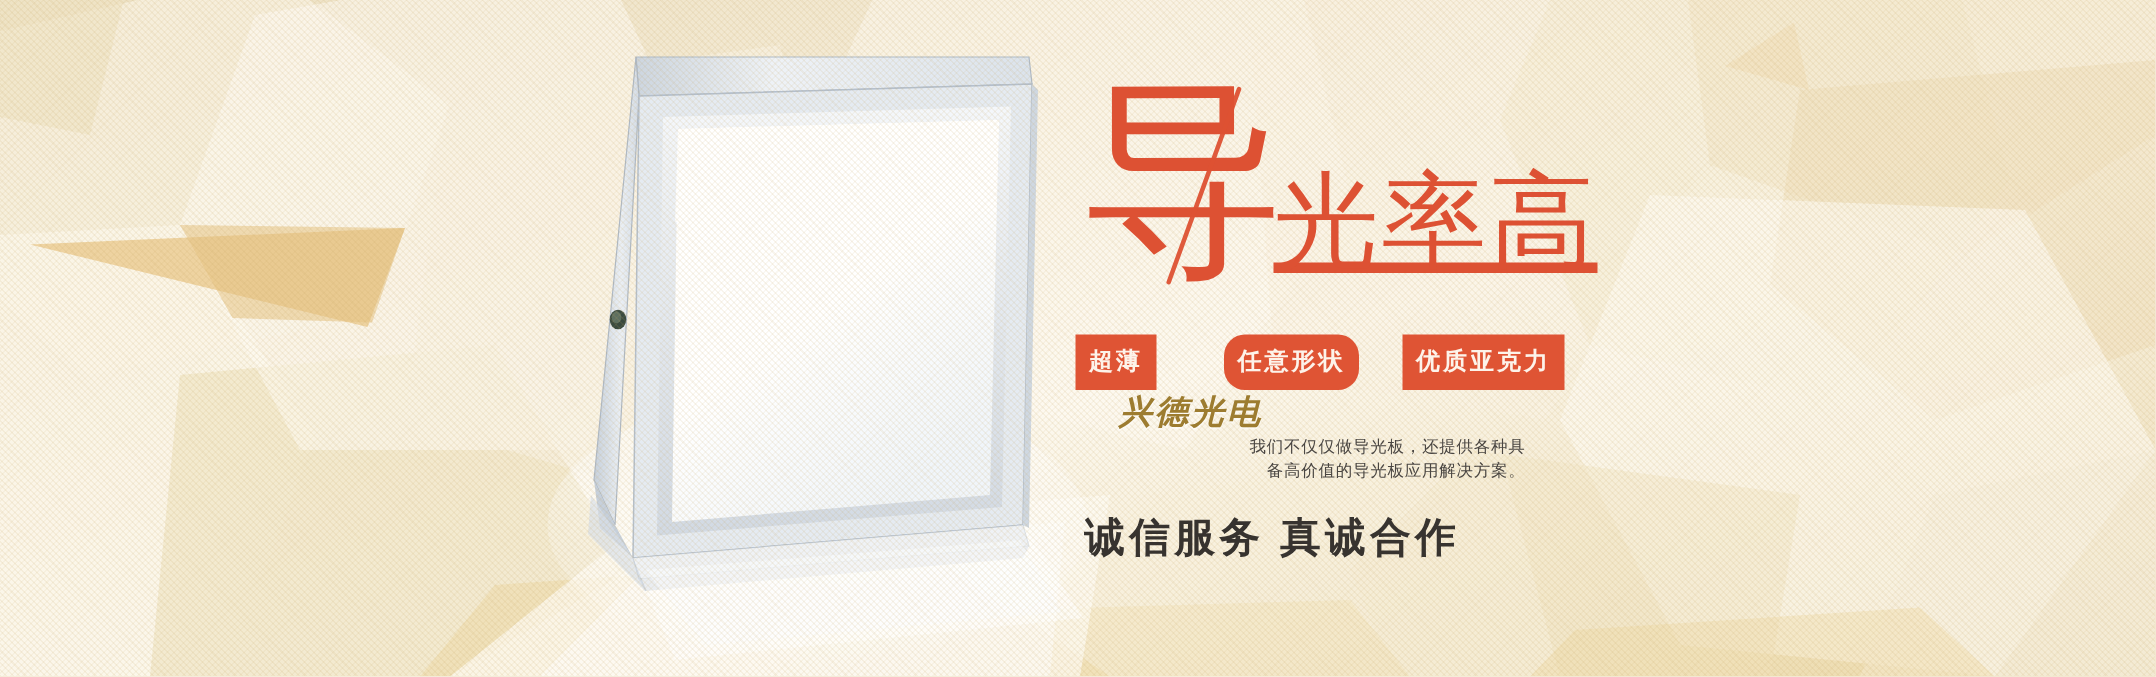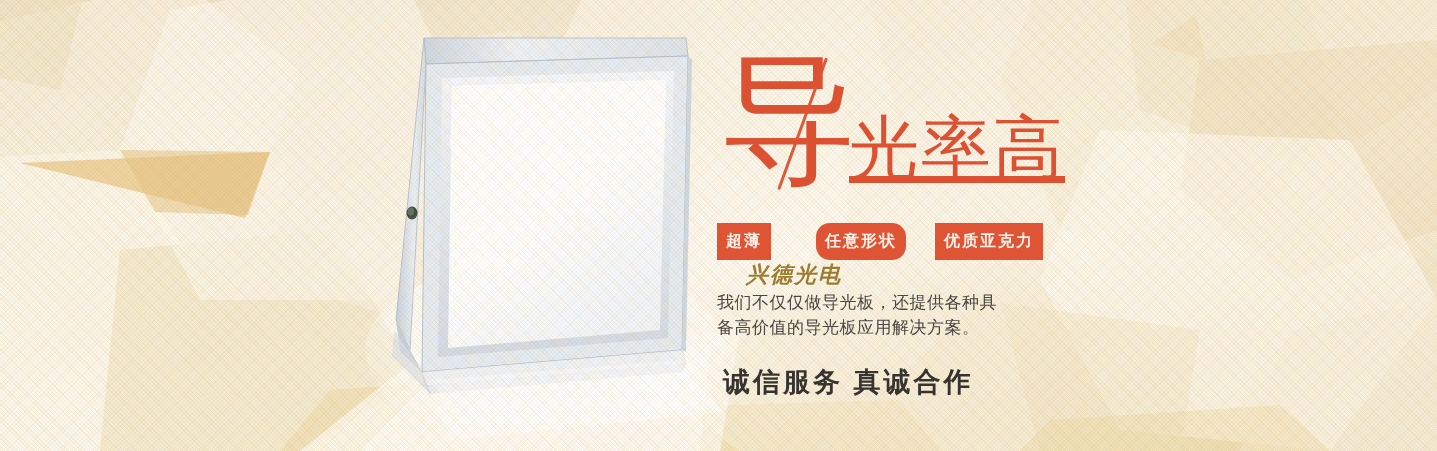--- a/index.html
+++ b/index.html
@@ -66,25 +66,25 @@
     position:absolute;left:13px;top:260px;
     font-family:Liberation Serif, serif;
     font-size:22px;font-weight:700;font-style:italic;
     color:#9d7c30;letter-spacing:2px;
     text-shadow:0 1px 0 rgba(255,255,255,.55);
     margin-left:28px;
   }
   .desc{
     position:absolute;left:12px;top:291px;width:300px;
     font-family:"Liberation Serif","DejaVu Serif",serif;
-    font-size:17px;line-height:1.45;color:#4a4642;letter-spacing:.5px;
+    font-size:11px;line-height:1.45;color:#4a4642;letter-spacing:.5px;text-align:right;
   }
   .desc span{display:block;}
   .tagline{
-    position:absolute;left:18px;top:364px;
+    position:absolute;left:18px;top:340px;
     font-family:"Liberation Sans","DejaVu Sans",sans-serif;
     font-size:27px;font-weight:700;color:#37332f;letter-spacing:3px;
     white-space:nowrap;
   }
 </style>
 </head>
 <body>
 
 <div id="banner">
 

